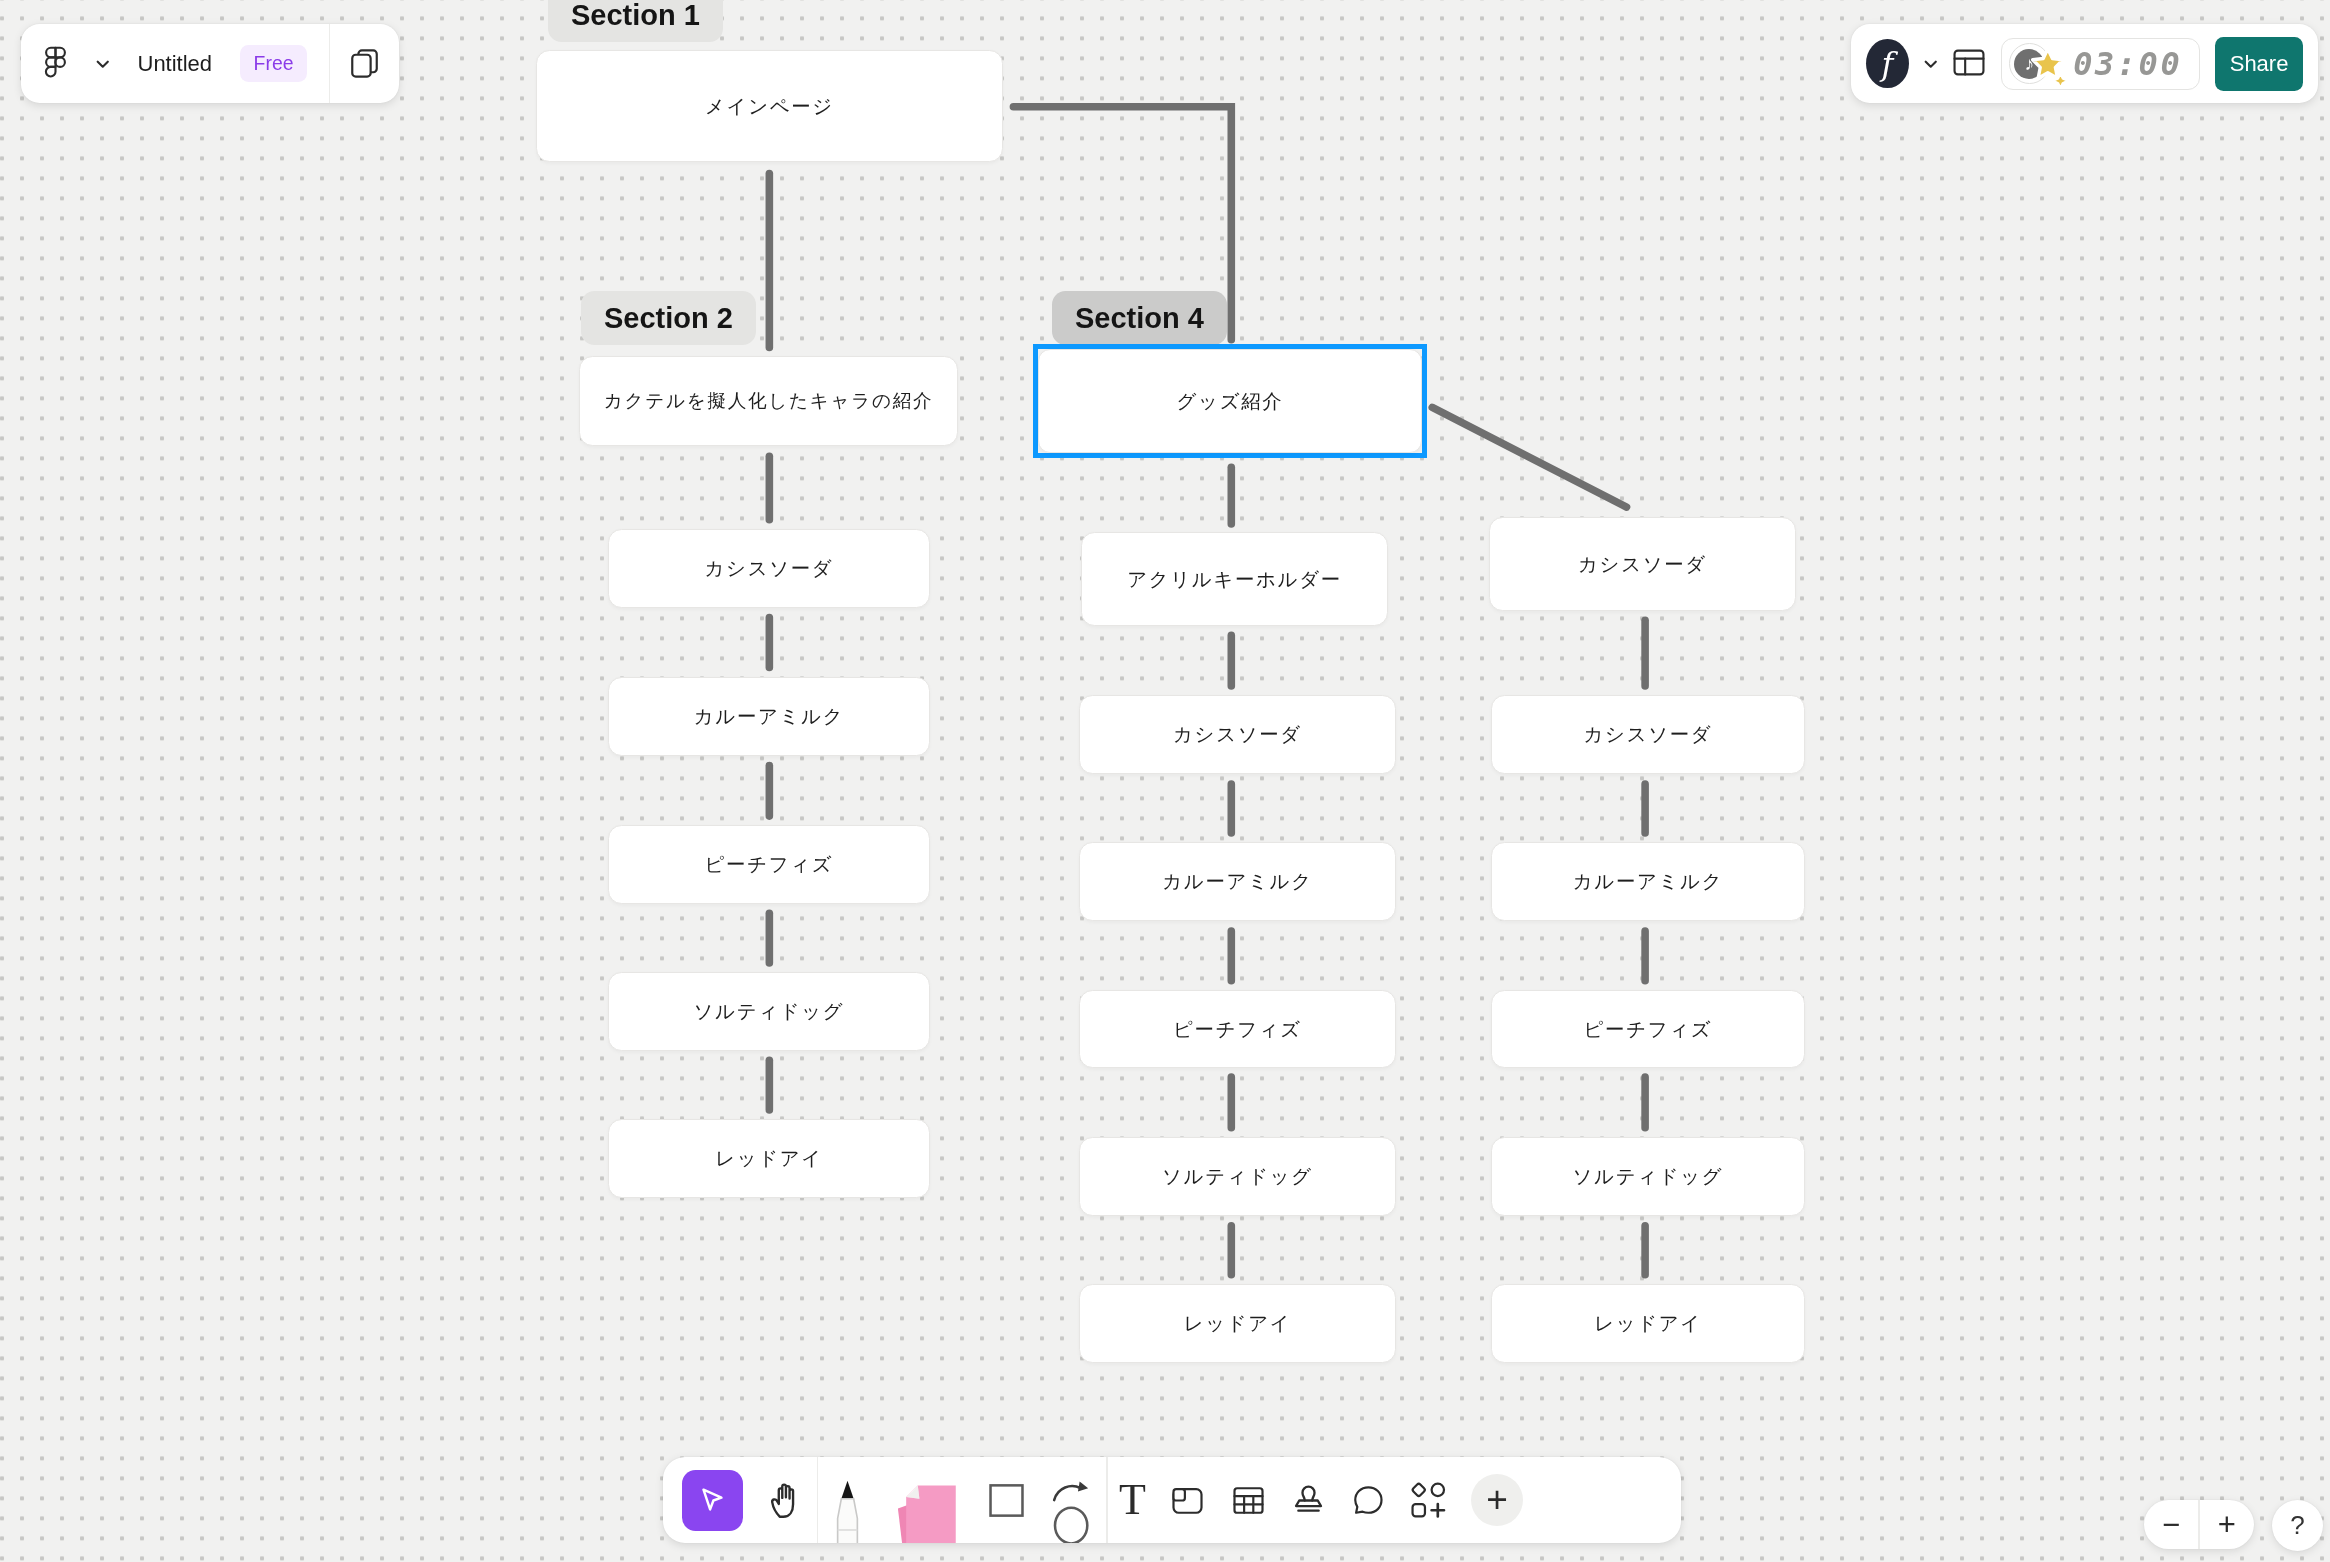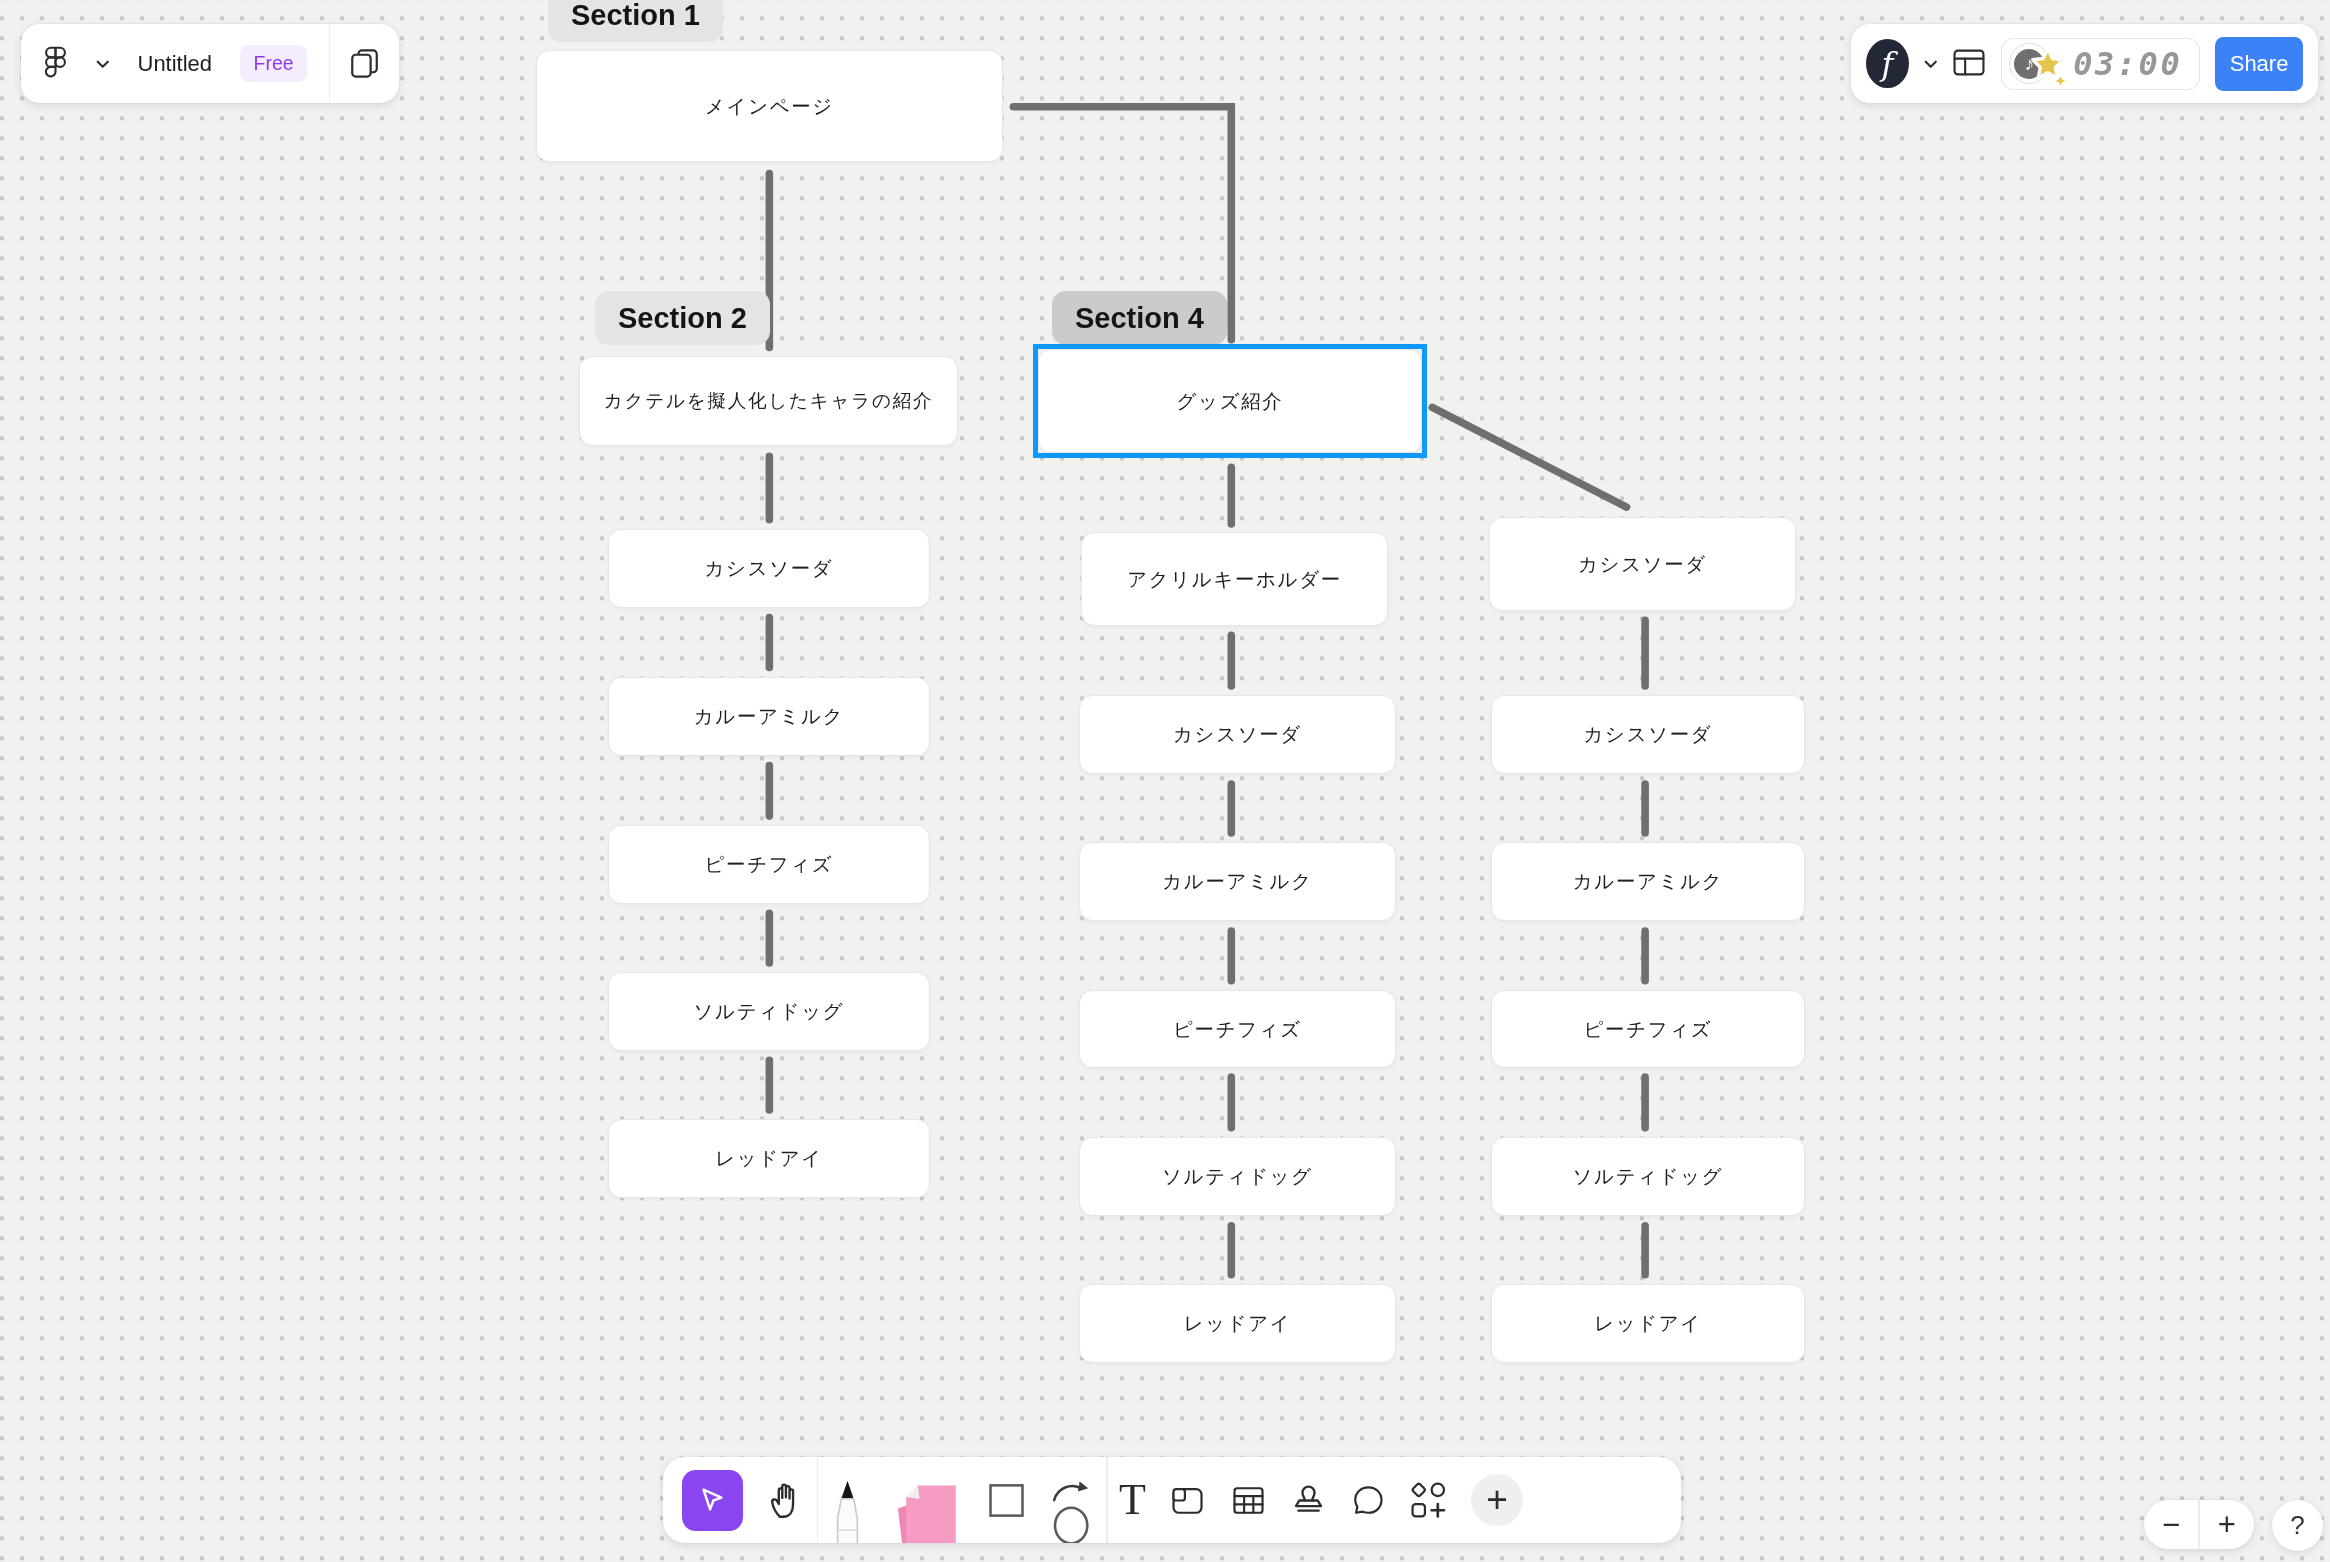--- a/index.html
+++ b/index.html
@@ -72,21 +72,21 @@
   .music-outer {
     position:absolute; left:0; top:1.7px; width:41px; height:41px; border-radius:50%;
     background:#fff; border:1.7px solid #DFDFDD; display:flex; align-items:center; justify-content:center;
   }
   .music-inner {
     width:30px; height:30px; border-radius:50%; background:#6F6F6F;
     display:flex; align-items:center; justify-content:center;
     color:#fff; font-size:18.6px;
   }
   .share-btn {
-    background:#3b82f6; color:#fff; font-size:22px;
+    background:#0f766e; color:#fff; font-size:22px;
     border:none; border-radius:8.4px; width:101px; height:54px;
     display:flex; align-items:center; justify-content:center; cursor:pointer;
   }
 
   
   .toolbar { border-radius:22px; overflow:hidden; padding:0 17px; }
   .tool-group { display:flex; align-items:center; height:100%; }
   .tool {
     display:flex; align-items:center; justify-content:center;
     margin:0 11px; cursor:pointer;
@@ -141,21 +141,21 @@
     <line x1="1458" y1="1451" x2="1458" y2="1509"></line>
     <line x1="1696" y1="482" x2="1926" y2="600"></line>
     <line x1="1948" y1="734" x2="1948" y2="812"></line>
     <line x1="1948" y1="928" x2="1948" y2="986"></line>
     <line x1="1948" y1="1102" x2="1948" y2="1161"></line>
     <line x1="1948" y1="1275" x2="1948" y2="1335"></line>
     <line x1="1948" y1="1451" x2="1948" y2="1509"></line>
   </svg>
 
   <div class="section-label" style="left:548px; top:-12px;">Section 1</div>
-  <div class="section-label" style="left:581px; top:291px;margin-left:14px;">Section 2</div>
+  <div class="section-label" style="left:581px; top:291px;">Section 2</div>
   <div class="section-label selected" style="left:1052px; top:291px;">Section 4</div>
 
   <div class="node" style="left:536px; top:50px; width:467px; height:112px;">メインページ</div>
   <div class="node" style="left:579px; top:356px; width:379px; height:90px; font-size:18.6px;">カクテルを擬人化したキャラの紹介</div>
   <div class="node" style="left:608px; top:529px; width:322px; height:79px;">カシスソーダ</div>
   <div class="node" style="left:608px; top:677px; width:322px; height:79px;">カルーアミルク</div>
   <div class="node" style="left:608px; top:825px; width:322px; height:79px;">ピーチフィズ</div>
   <div class="node" style="left:608px; top:972px; width:322px; height:79px;">ソルティドッグ</div>
   <div class="node" style="left:608px; top:1119px; width:322px; height:79px;">レッドアイ</div>
 

